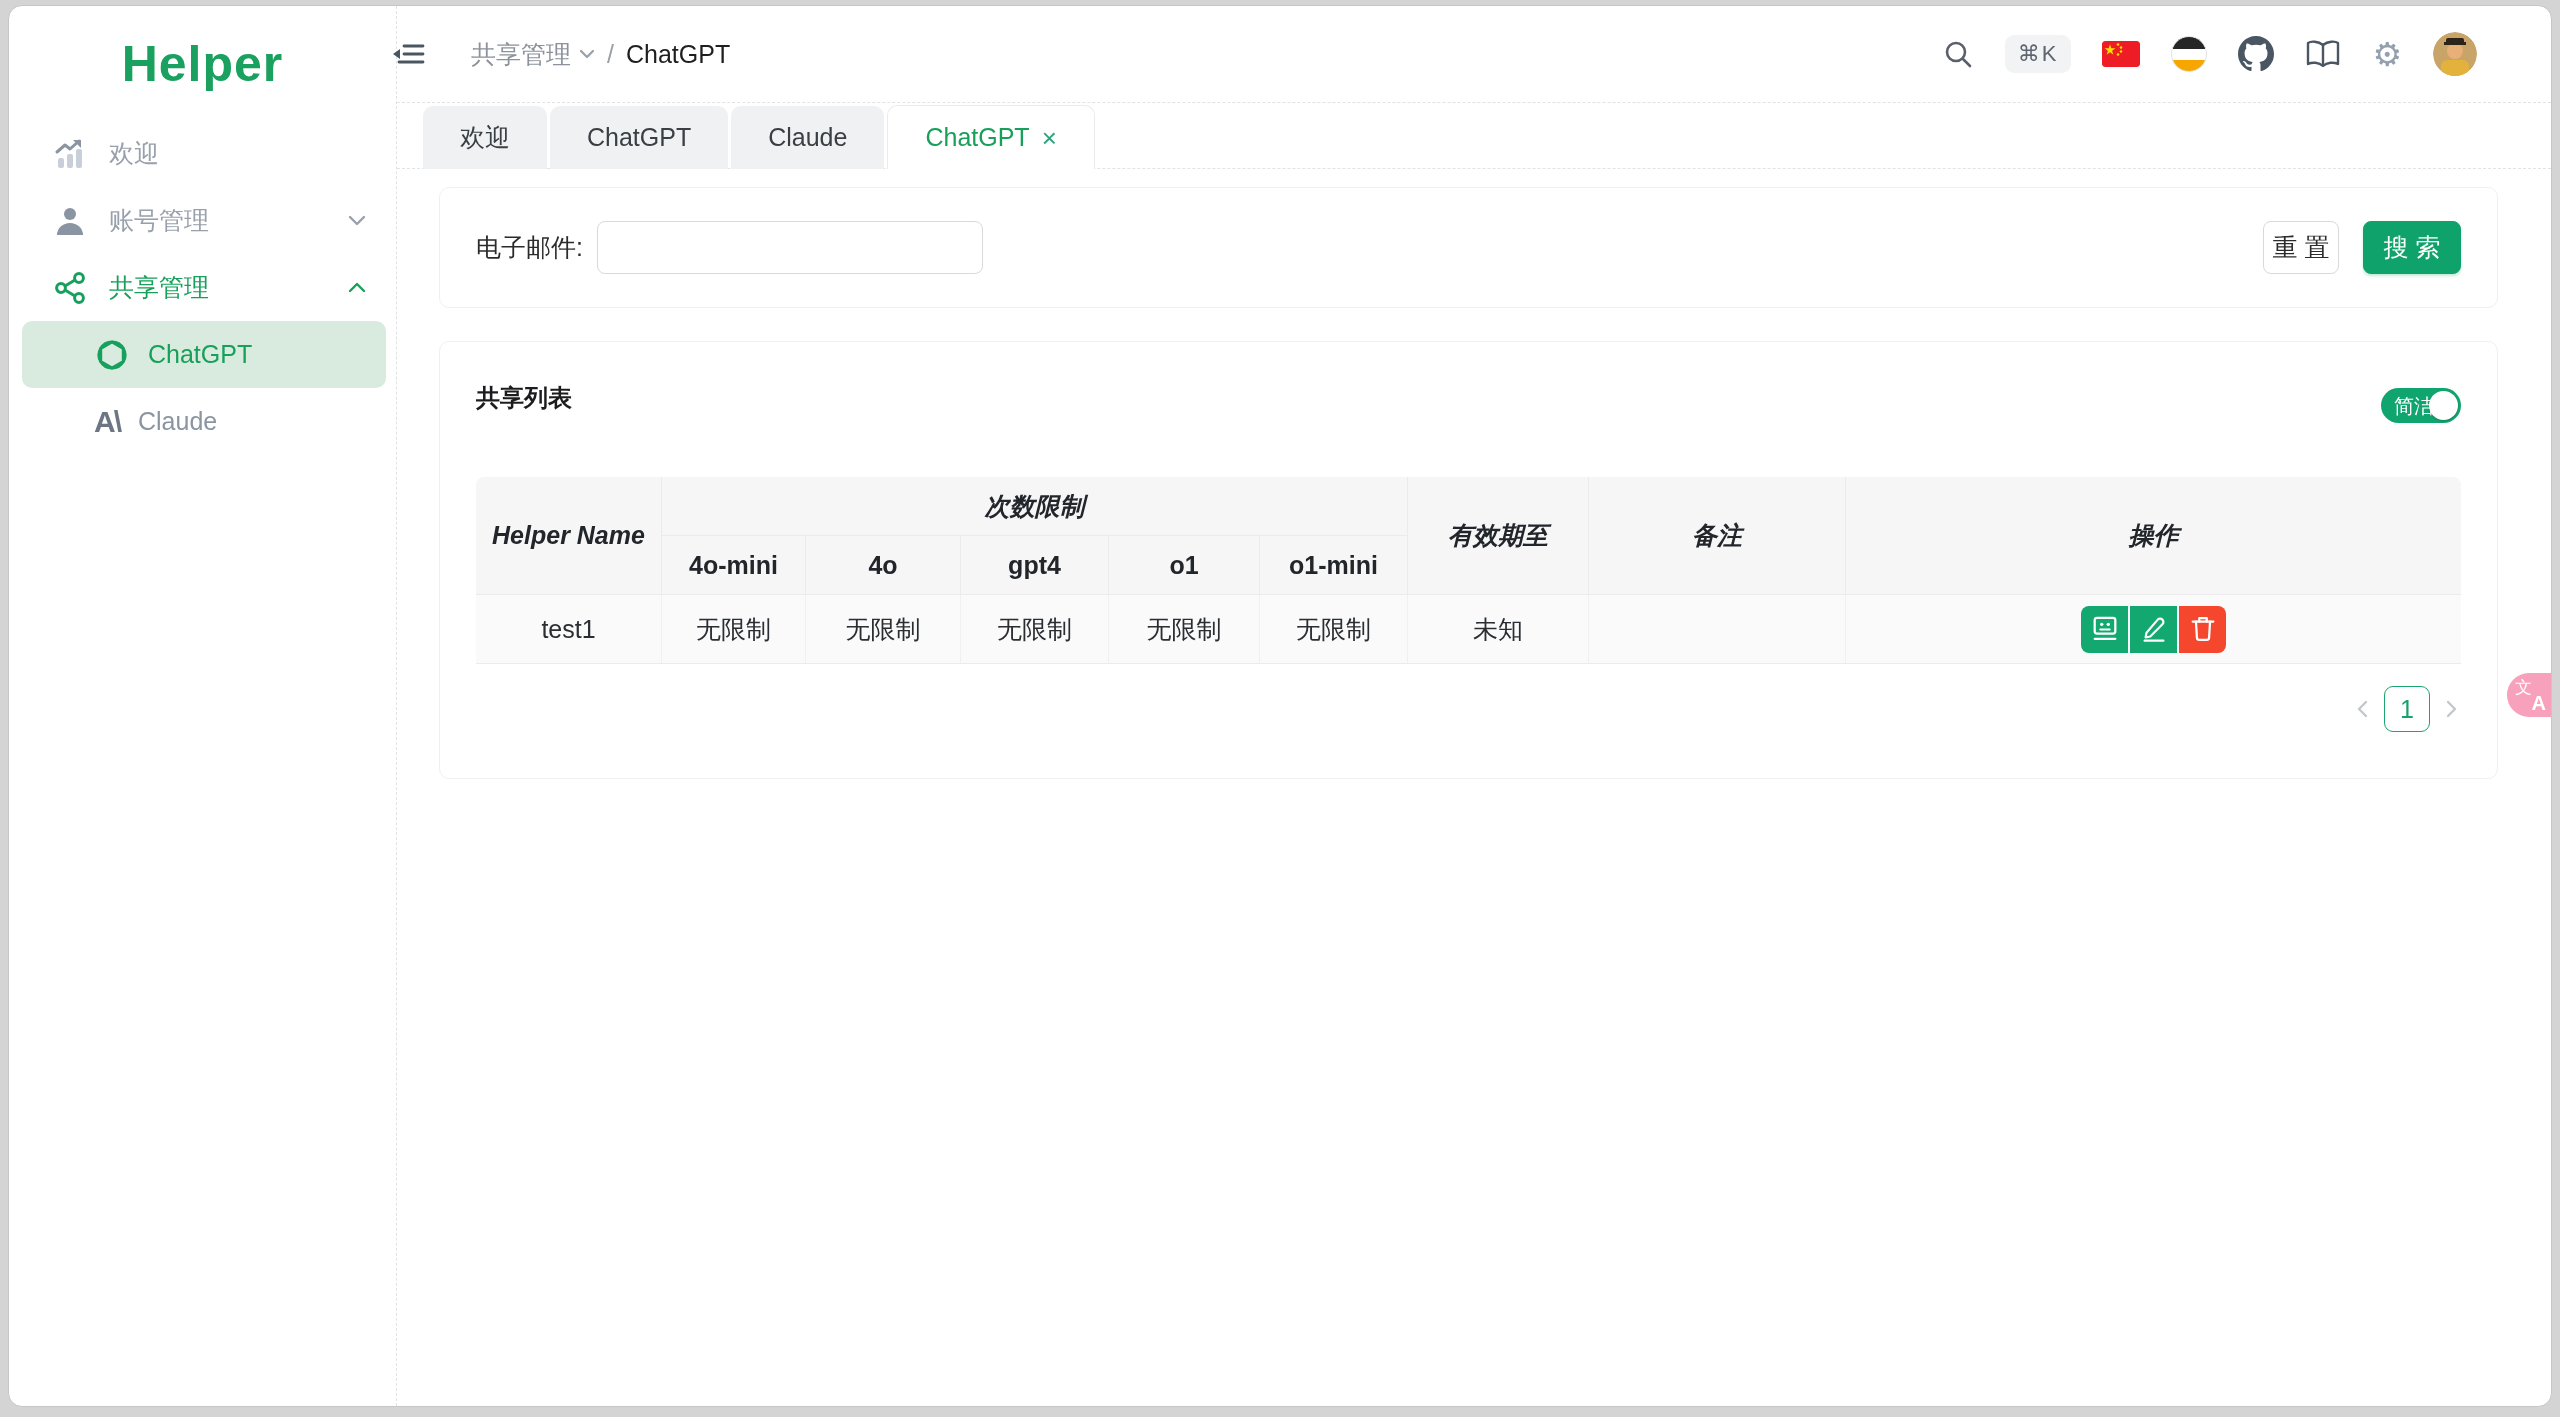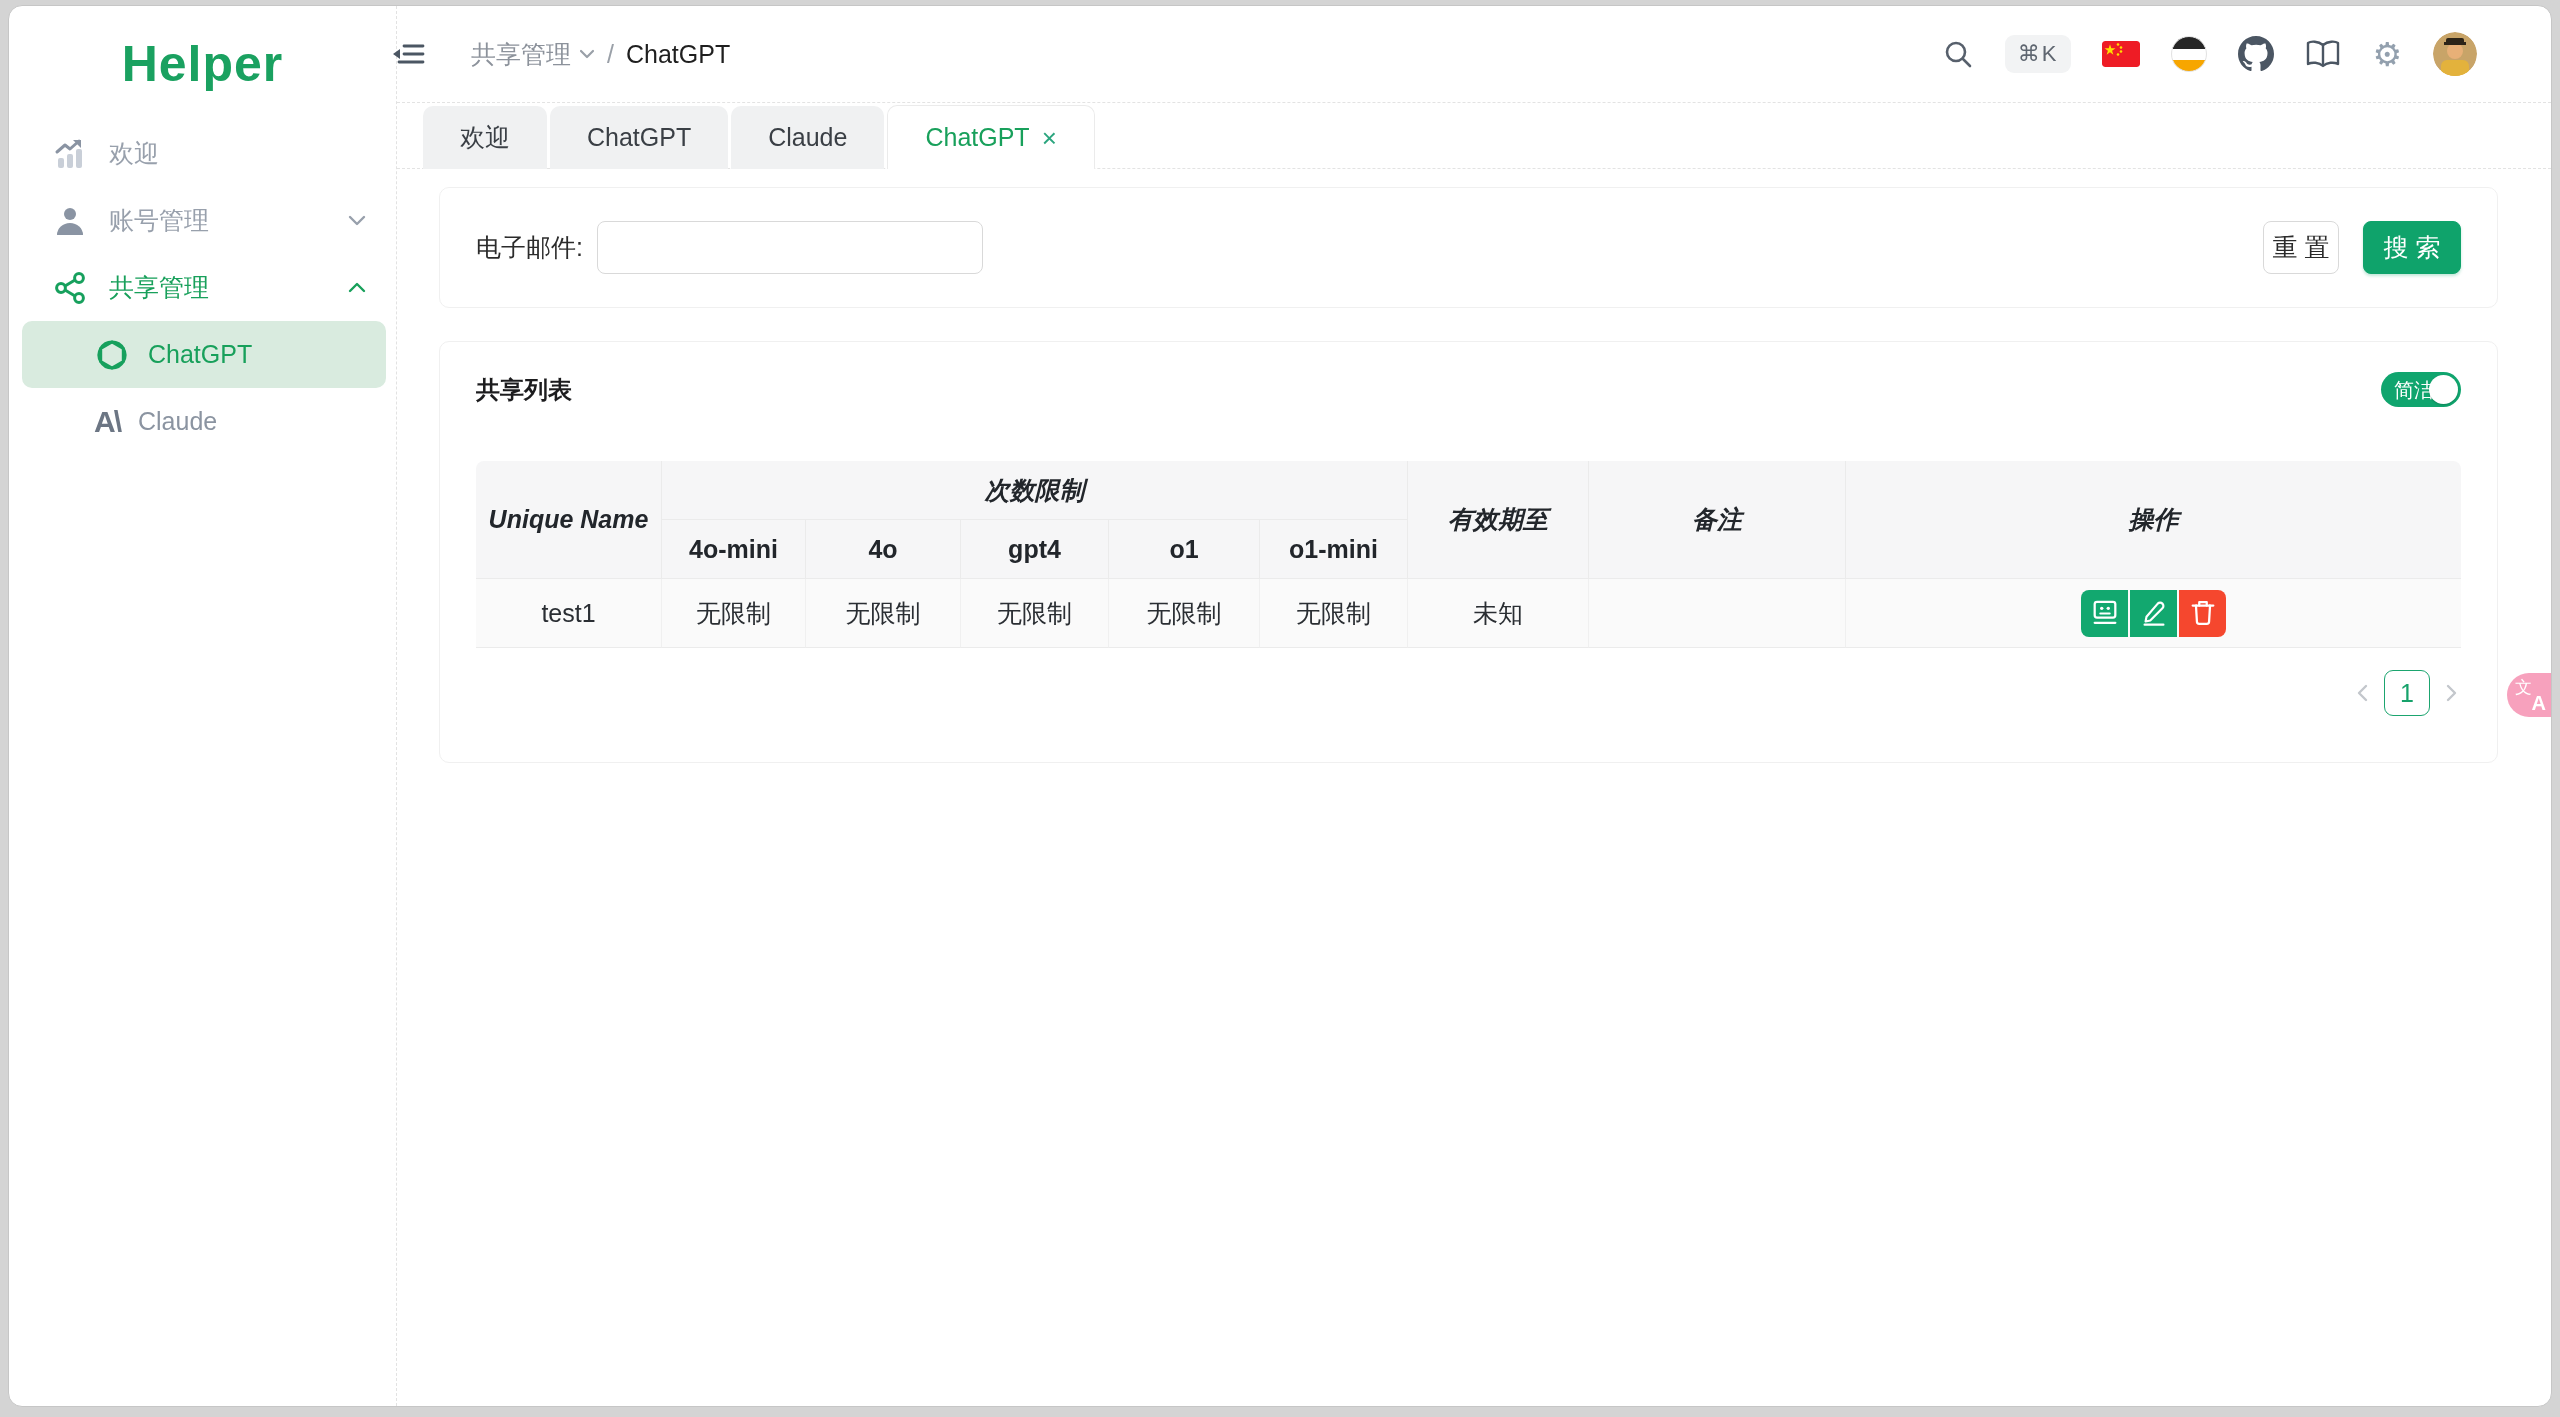--- a/index.html
+++ b/index.html
@@ -49,21 +49,21 @@
   .f-input{width:386px;height:53px;border:1px solid #d9d9d9;border-radius:8px;margin-left:14px;
     font-size:24px;padding:0 16px;outline:none;color:#333;}
   .grp2{margin-left:40px;display:flex;align-items:center;}
   .btn{height:53px;border-radius:8px;font-size:25px;display:flex;align-items:center;justify-content:center;cursor:pointer;}
   .btn-reset{width:76px;background:#fff;border:1px solid #d9d9d9;color:#2b2b2b;margin-left:auto;}
   .btn-search{width:98px;background:#0fa36b;border:1px solid #0fa36b;color:#fff;margin-left:24px;
     box-shadow:0 2px 3px rgba(15,163,107,.25);}
   .list-card{margin-top:33px;padding:0 36px 46px 36px;}
   .card-head{padding-top:30px;display:flex;align-items:center;justify-content:space-between;}
   .card-title{font-size:24px;font-weight:700;color:#1c1c1e;}
-  .toggle{width:80px;height:35px;background:#10a56e;border-radius:18px;position:relative;cursor:pointer;}
+  .toggle{width:80px;height:35px;background:#10a56e;border-radius:18px;position:relative;cursor:pointer;margin-top:16px;}
   .toggle .t-lbl{position:absolute;left:13px;top:50%;transform:translateY(-50%);color:#fff;font-size:20px;}
   .toggle .knob{position:absolute;right:3px;top:3px;width:29px;height:29px;background:#fff;border-radius:50%;
     box-shadow:0 1px 2px rgba(0,0,0,.2);}
   table.share{width:100%;margin-top:54px;border-collapse:separate;border-spacing:0;table-layout:fixed;}
   table.share th{background:#f6f6f7;font-size:25px;font-weight:700;color:#22262b;border-right:1px solid #ebebeb;
     border-bottom:1px solid #ebebeb;text-align:center;}
   table.share tr.h1 th{height:59px;font-style:italic;}
   table.share tr.h2 th{height:59px;}
   table.share th.last{border-right:none;}
   table.share th.corner-tl{border-top-left-radius:8px;}
@@ -277,21 +277,21 @@
               <col style="width:155px">
             <col style="width:148px">
               <col style="width:151px">
               <col style="width:148px">
             <col style="width:181px">
               <col style="width:257px">
               <col>
           </colgroup>
           <tbody>
               <tr class="h1">
-            <th rowspan="2" class="corner-tl">Unique Name</th>
+            <th rowspan="2" class="corner-tl">Helper Name</th>
             <th colspan="5">次数限制</th>
             <th rowspan="2">有效期至</th>
             <th rowspan="2">备注</th>
             <th rowspan="2" class="last corner-tr">操作</th>
           </tr>
           <tr class="h2">
             <th>4o-mini</th>
             <th>4o</th>
             <th>gpt4</th>
             <th>o1</th>

